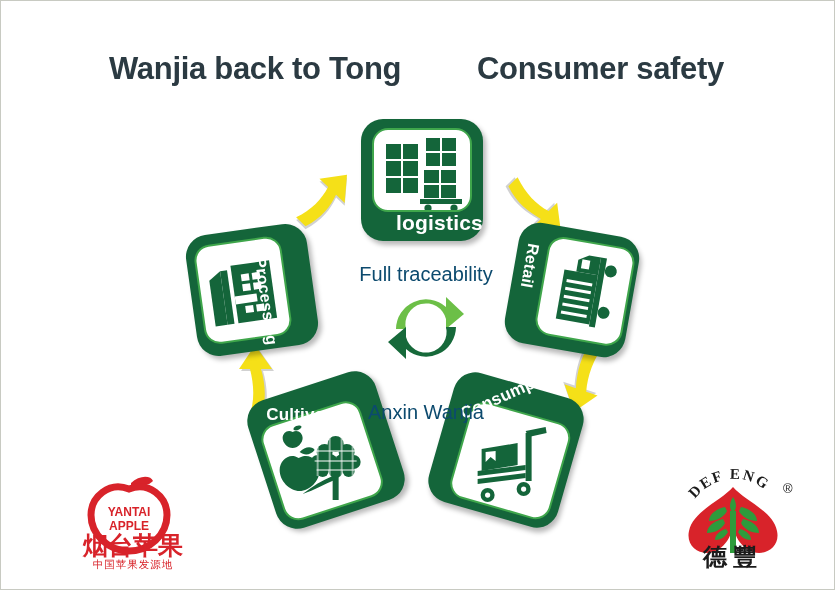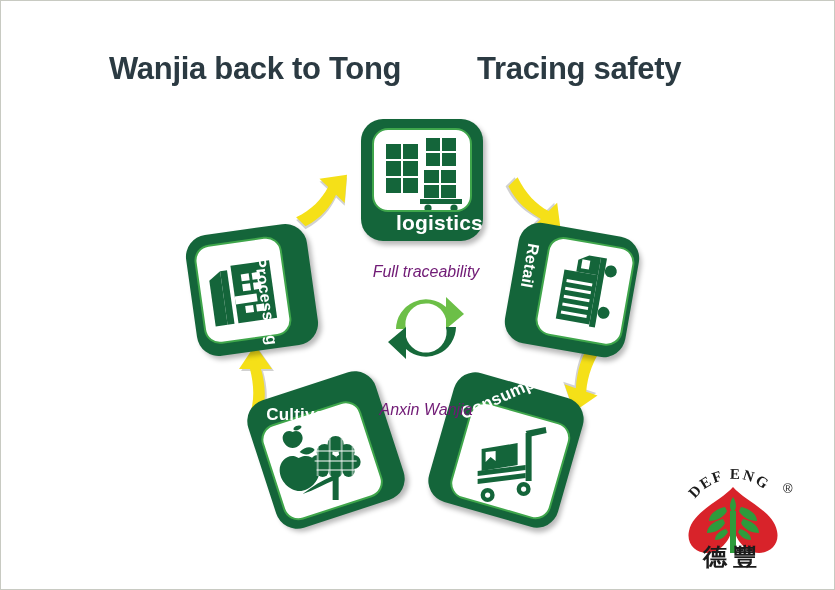--- a/index.html
+++ b/index.html
@@ -101,22 +101,22 @@
     transform:rotate(-40deg);
     transform-origin:left top;
   }
 
   
   #center-block{
     position:absolute;left:355px;top:262px;width:140px;height:140px;
     text-align:center;
   }
   .center-text{
-    color:#701a75;font-size:16px;font-weight:normal;white-space:nowrap;
-    position:absolute;left:0;right:0;font-style:italic;
+    color:#0c4a6e;font-size:20px;font-weight:normal;white-space:nowrap;
+    position:absolute;left:0;right:0;
   }
   #center-top{top:0px;}
   #center-bottom{top:114px;margin-top:24px;}
   #cycle-icon{position:absolute;left:28px;top:22px;}
 
   
   .arrow{position:absolute;}
 
   
   #logo-yantai{position:absolute;left:72px;top:470px;width:120px;height:105px;}
@@ -132,21 +132,21 @@
     white-space:nowrap;
     margin-top:39px;
   }
 </style>
 </head>
 <body>
 
 <div id="canvas">
 
   <div class="title" id="title-left">Wanjia back to Tong</div>
-  <div class="title" id="title-right">Tracing safety</div>
+  <div class="title" id="title-right">Consumer safety</div>
 
   <div class="arrow" id="arrow-cultivation-processing" style="left:228px;top:340px;">
     <svg width="60" height="80" viewBox="0 0 60 80">
       <g transform="translate(2,2)">
         <path d="M30 74 C 36 56, 34 40, 30 26 L 41 26 L 24 2 L 8 26 L 19 26 C 23 42, 24 58, 18 74 Z" fill="rgba(0,0,0,0.18)" transform="translate(2,2)"></path>
         <path d="M30 74 C 36 56, 34 40, 30 26 L 41 26 L 24 2 L 8 26 L 19 26 C 23 42, 24 58, 18 74 Z" fill="#f5e018"></path>
       </g>
     </svg>
   </div>
 
@@ -341,20 +341,38 @@
 
       <path d="M72 42
                A 30 30 0 0 1 22 64
                L 22 74 L 4 57 L 22 42 L 22 52
                A 20 20 0 0 0 62 42 Z" fill="#16693a"></path>
     </svg>
 
     <div class="center-text" id="center-bottom">Anxin Wanjia</div>
   </div>
 
+  <div id="logo-yantai">
+    <svg width="120" height="105" viewBox="0 0 120 105">
+
+      <path d="M58 12 C 66 4, 78 4, 80 10 C 74 16, 64 16, 58 14 Z" fill="#d8232a"></path>
+
+      <path d="M56 18
+               C 36 10, 18 26, 18 44
+               C 18 64, 36 80, 56 80
+               C 76 80, 94 64, 94 44
+               C 94 26, 76 10, 56 18 Z" fill="none" stroke="#d8232a" stroke-width="7"></path>
+      <text x="56" y="45" text-anchor="middle" fill="#d8232a" font-family="'Liberation Sans',sans-serif" font-size="12" font-weight="bold">YANTAI</text>
+      <text x="56" y="59" text-anchor="middle" fill="#d8232a" font-family="'Liberation Sans',sans-serif" font-size="12" font-weight="bold">APPLE</text>
+    </svg>
+    <div style="position:absolute;left:0;top:62px;width:120px;text-align:center;
+                color:#d8232a;font-size:25px;font-weight:bold;line-height:1;">烟台苹果</div>
+    <div style="position:absolute;left:0;top:88px;width:120px;text-align:center;
+                color:#d8232a;font-size:10.5px;letter-spacing:1px;line-height:1;">中国苹果发源地</div>
+  </div>
 
   <div id="logo-defeng">
     <svg width="128" height="110" viewBox="0 0 128 110">
       <defs>
         <path id="arcpath" d="M20 44 A 48 48 0 0 1 108 38" fill="none"></path>
       </defs>
 
       <path d="M64 20
                C 52 34, 24 44, 20 64
                C 16 82, 36 92, 50 82

